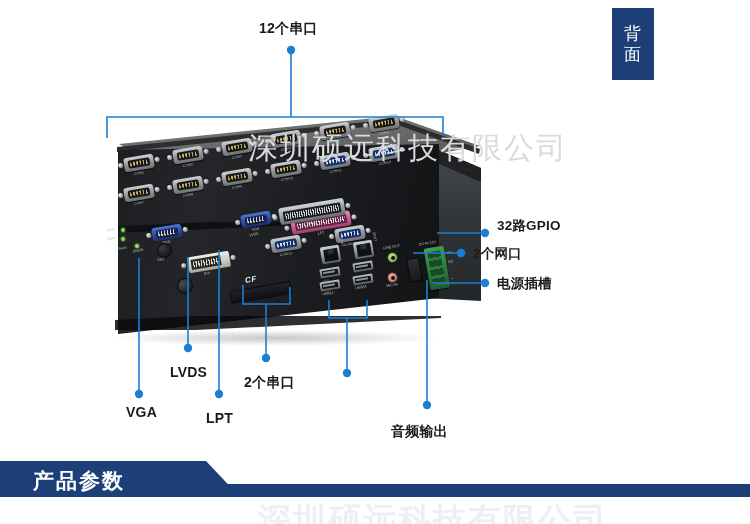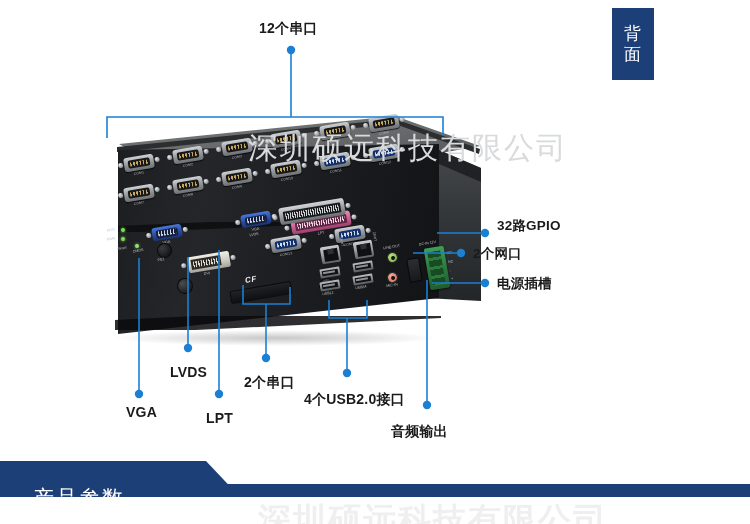--- a/index.html
+++ b/index.html
@@ -40,22 +40,22 @@
   }
 
   
   .banner-wrap{position:absolute;left:0;top:461px;width:750px;height:36px;}
   .banner-bar{position:absolute;left:0;top:23px;width:750px;height:13px;background:#1d3f78;}
   .banner-shape{
     position:absolute;left:0;top:0;width:240px;height:36px;background:#1d3f78;
     clip-path:polygon(0 0,206px 0,240px 36px,0 36px);
   }
   .banner-text{
-    position:absolute;left:33px;top:23px;color:#fff;font-size:21px;
-    font-weight:400;letter-spacing:2px;
+    position:absolute;left:33px;top:6px;color:#fff;font-size:21px;
+    font-weight:700;letter-spacing:2px;
   }
 
   
   #leaders{position:absolute;left:0;top:0;width:750px;height:524px;}
 
   
   #device{position:absolute;left:95px;top:110px;width:385px;height:240px;}
 
   .dv{position:absolute;}
 
@@ -544,21 +544,20 @@
   <div class="anno" style="left:259px;top:20px;">12个串口</div>
 
   <div class="anno lat" style="left:497px;top:217px;">32路GPIO</div>
   <div class="anno lat" style="left:473px;top:245px;">2个网口</div>
   <div class="anno lat" style="left:497px;top:275px;">电源插槽</div>
 
   <div class="anno" style="left:126px;top:404px;">VGA</div>
   <div class="anno" style="left:170px;top:364px;">LVDS</div>
   <div class="anno" style="left:206px;top:410px;">LPT</div>
   <div class="anno" style="left:244px;top:374px;">2个串口</div>
-  <div class="anno" style="left:304px;top:391px;">4个USB2.0接口</div>
   <div class="anno" style="left:391px;top:423px;">音频输出</div>
 
   <div class="side-badge">
     <span>背</span>
     <span>面</span>
   </div>
 
   <div class="banner-wrap">
     <div class="banner-bar"></div>
     <div class="banner-shape"></div>

